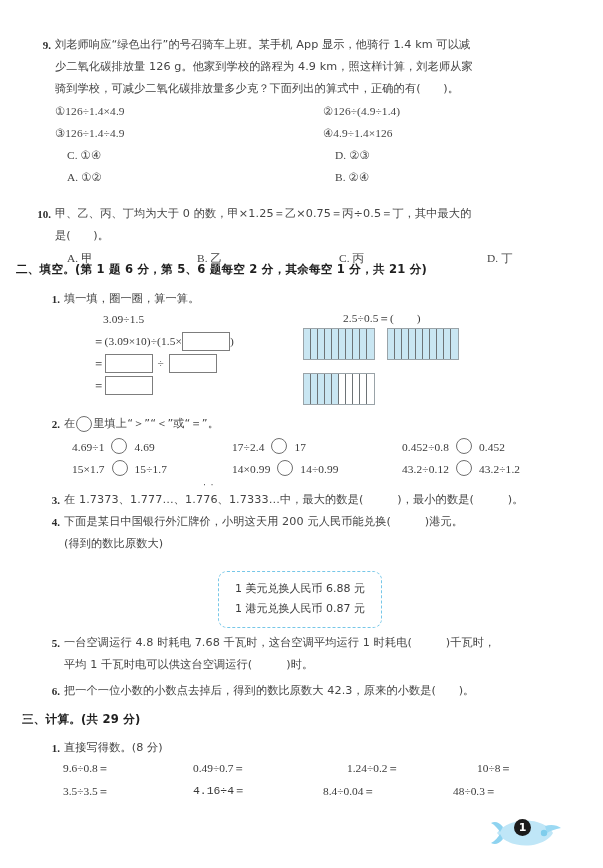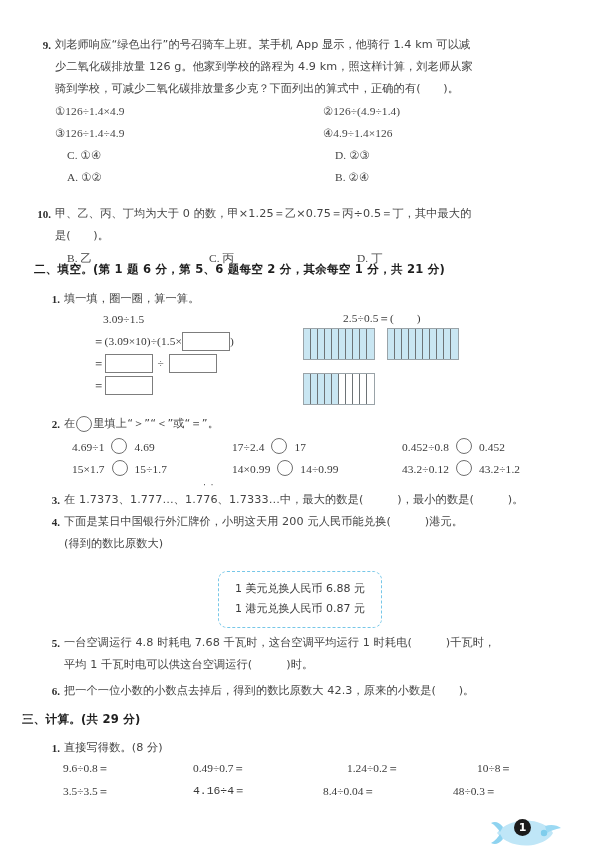--- a/index.html
+++ b/index.html
@@ -200,29 +200,30 @@
     </div>
   </div>
 
   <div class="abs" style="left:29px; top:203px; width:549px;">
     <div class="q-row">
       <div class="q-num" style="width:26px; flex:0 0 26px;">10.</div>
       <div class="q-body">
         <div class="line cn">甲、乙、丙、丁均为大于 0 的数，甲×1.25＝乙×0.75＝丙÷0.5＝丁，其中最大的</div>
         <div class="line cn">是(　　)。</div>
         <div style="display:flex; padding-left:12px;">
+          <div style="width:130px;" class="line">A. 甲</div>
           <div style="width:142px;" class="line">B. 乙</div>
           <div style="width:148px;" class="line">C. 丙</div>
           <div class="line">D. 丁</div>
         </div>
       </div>
     </div>
   </div>
 
-  <div class="abs section-head" style="left:34px; top:262px;">二、填空。(第 1 题 6 分，第 5、6 题每空 2 分，其余每空 1 分，共 21 分)</div>
+  <div class="abs section-head" style="left:16px; top:262px;">二、填空。(第 1 题 6 分，第 5、6 题每空 2 分，其余每空 1 分，共 21 分)</div>
 
   <div class="abs" style="left:42px; top:288px; width:536px;">
     <div class="q-row">
       <div class="q-num">1.</div>
       <div class="q-body">
         <div class="line cn">填一填，圈一圈，算一算。</div>
       </div>
     </div>
   </div>
 

